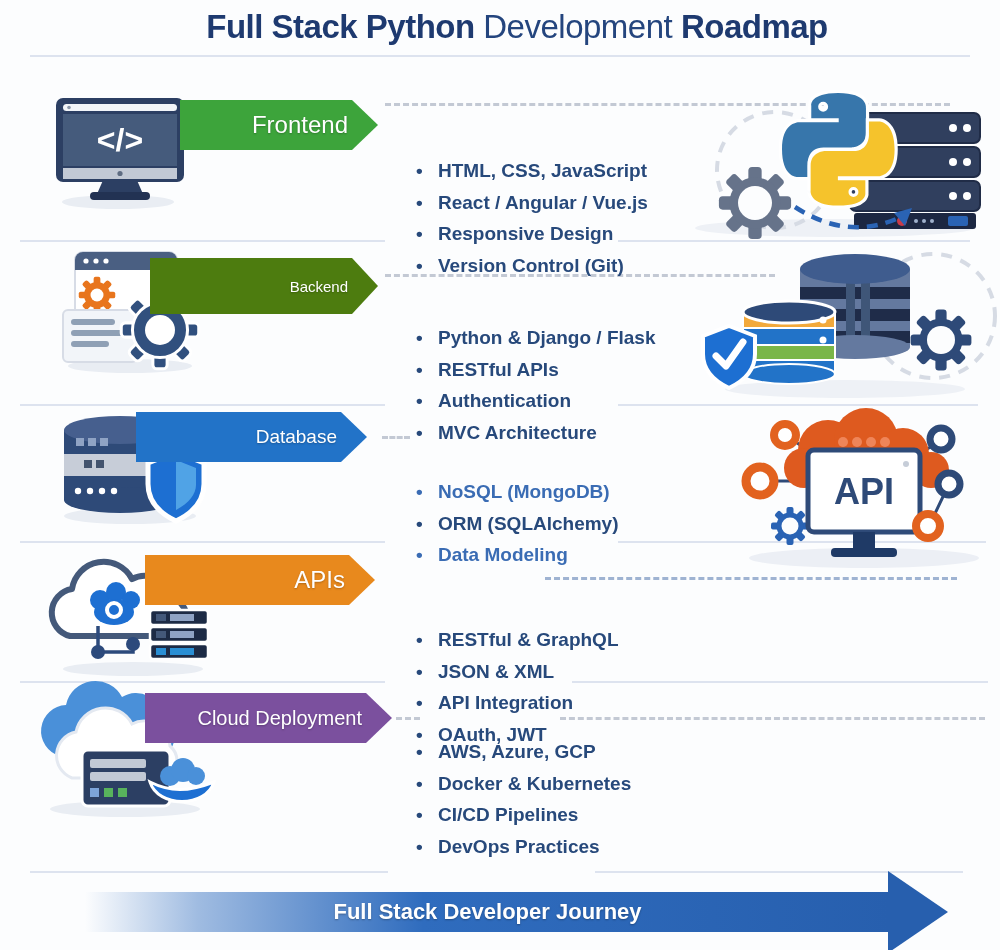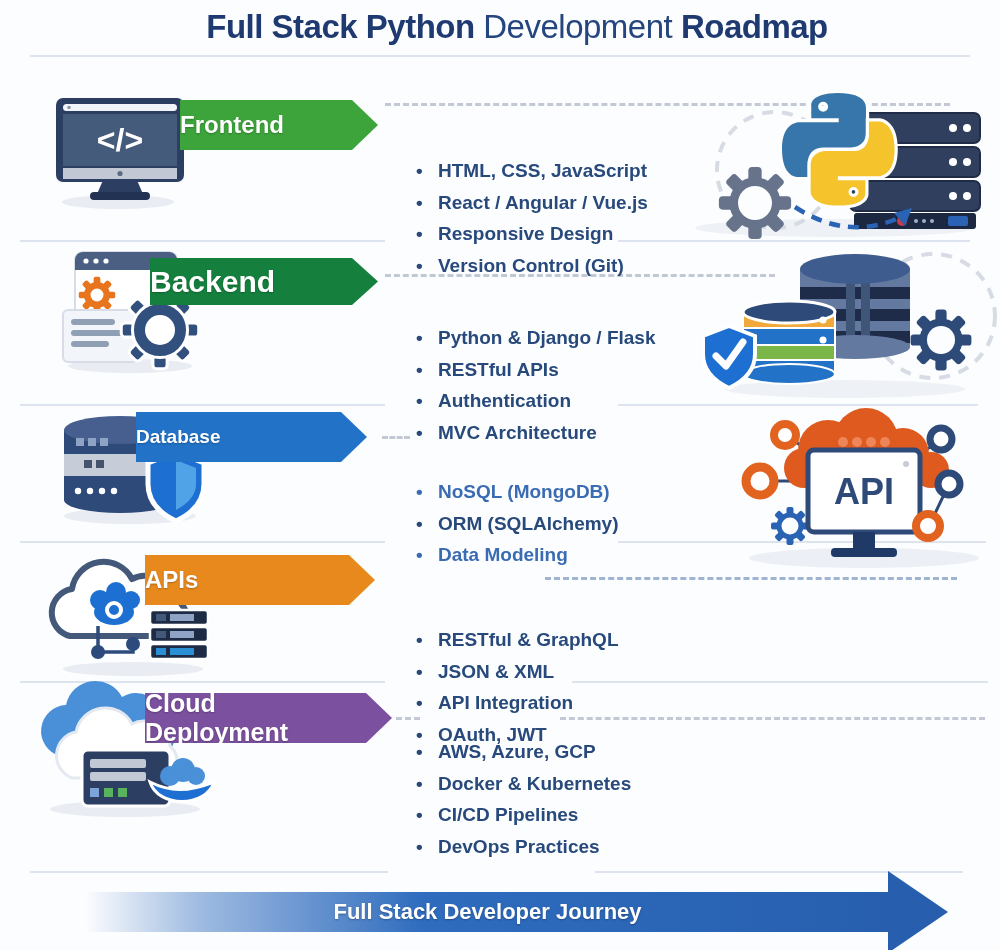--- a/index.html
+++ b/index.html
@@ -12,29 +12,29 @@
   .title{position:absolute;top:8px;left:17px;width:100%;text-align:center;
     font-size:33px;color:#1e3a70;letter-spacing:-0.5px;}
   .title .b{font-weight:bold;}
   .title .r{font-weight:normal;color:#24457e;}
   
   .divider{position:absolute;height:2px;background:#dde3ef;}
   
   .dash{position:absolute;border-top:3px dashed #c3c9d4;height:0;}
   .dash.blue{border-color:#9fb3d2;}
   
-  .banner{position:absolute;z-index:3;display:flex;align-items:center;justify-content:flex-start;
-    padding-right:30px;box-sizing:border-box;color:#fff;font-weight:bold;
+  .banner{position:absolute;z-index:3;display:flex;align-items:center;justify-content:flex-end;
+    padding-right:30px;box-sizing:border-box;color:#fff;font-weight:normal;
     clip-path:polygon(0 0, calc(100% - 26px) 0, 100% 50%, calc(100% - 26px) 100%, 0 100%);
     text-shadow:0 1px 2px rgba(0,0,0,.25);}
   .b-frontend{left:180px;top:100px;width:198px;height:50px;background:#3da43b;font-size:24px;}
-  .b-backend {left:150px;top:258px;width:228px;height:47px;background:#15803d;font-size:30px;}
+  .b-backend {left:150px;top:258px;width:228px;height:56px;background:#4d7c0f;font-size:15px;}
   .b-database{left:136px;top:412px;width:231px;height:50px;background:#2273c8;font-size:19px;}
   .b-apis    {left:145px;top:555px;width:230px;height:50px;background:#e8891d;font-size:24px;}
-  .b-cloud   {left:145px;top:693px;width:247px;height:50px;background:#7b509e;font-size:25px;}
+  .b-cloud   {left:145px;top:693px;width:247px;height:50px;background:#7b509e;font-size:20px;}
   
   .art{position:absolute;z-index:2;}
   
   .bullets{position:absolute;left:400px;width:300px;margin:12px;padding:0;list-style:none;z-index:2;}
   .bullets li{position:relative;line-height:31.6px;font-size:19px;font-weight:600;
     color:#27497b;padding-left:26px;white-space:nowrap;}
   .bullets li::before{content:"•";position:absolute;left:4px;top:0;color:#27497b;}
   .bullets li.light, .bullets li.light::before{color:#3a6cb4;}
   .u1{top:143px;} .u2{top:310px;} .u3{top:464px;} .u4{top:612px;} .u5{top:724px;}
   

